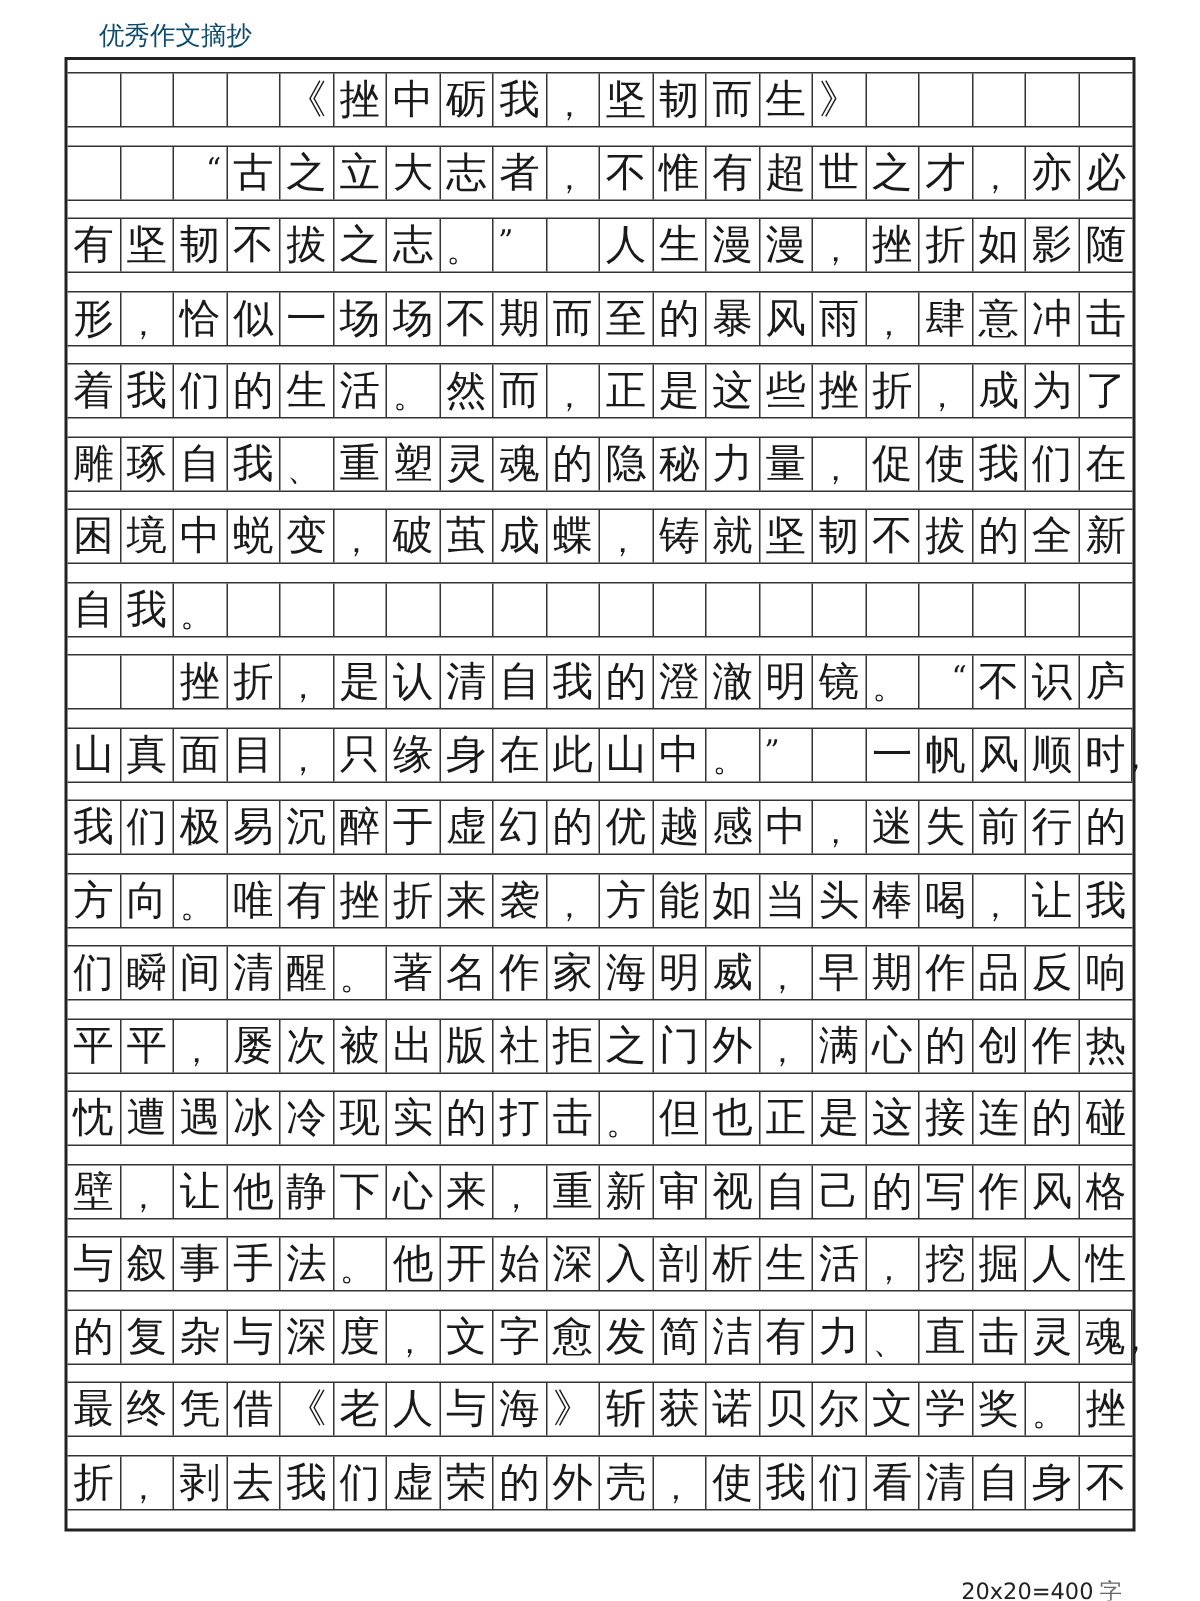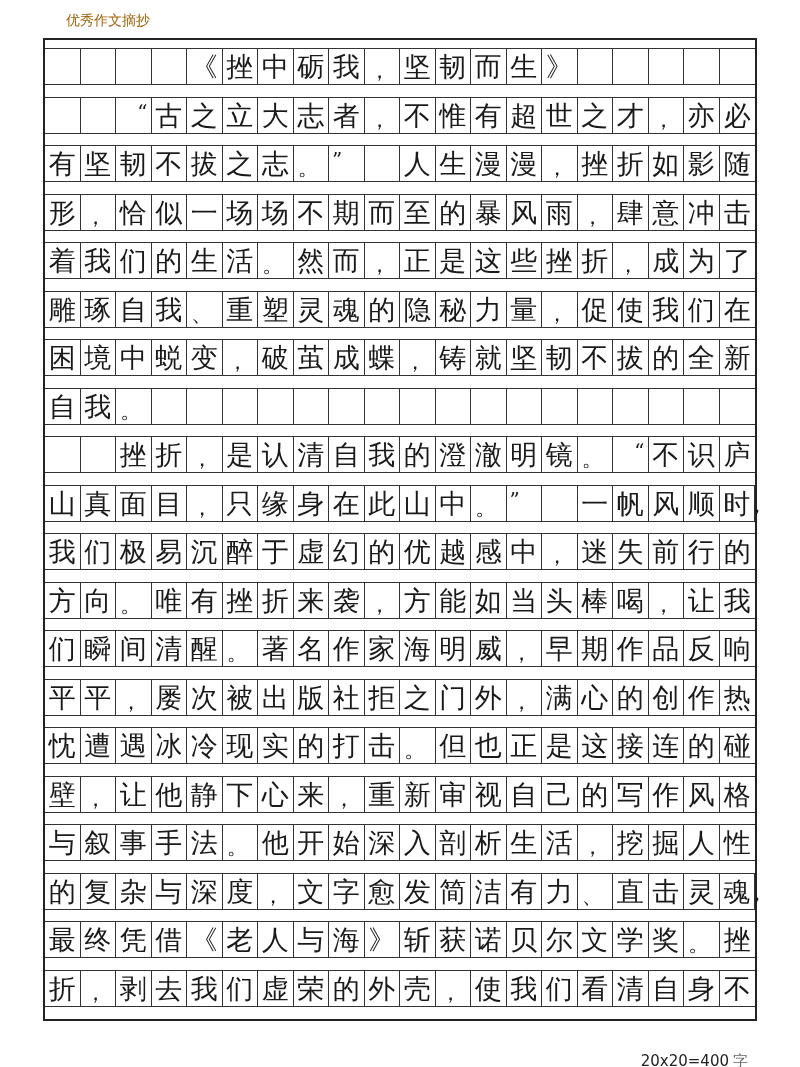--- a/index.html
+++ b/index.html
@@ -1,18 +1,18 @@
 <!DOCTYPE html>
 <html><head>
 <meta charset="utf-8">
 <style>
   html, body { margin:0; padding:0; background:#ffffff; }
   body { width:800px; height:1067px; position:relative; overflow:hidden;
          font-family: "DejaVu Serif", "Liberation Serif", serif; color:#111; }
-  .header-title { position:absolute; left:66px; top:12px; font-size:14px; color:#a16207;
+  .header-title { position:absolute; left:66px; top:12px; font-size:17px; color:#0c4a6e;
          font-family: Liberation Mono, monospace; letter-spacing:0px; }
   .sheet { position:absolute; left:43px; top:38px; width:714px; height:983px;
          border:2px solid #222; box-sizing:border-box; }
   .grid-row { position:absolute; left:0; width:710px; height:37px;
          border-top:1.5px solid #333; border-bottom:1.5px solid #333; box-sizing:border-box;
          display:flex; }
   .cell { width:35.5px; height:100%; box-sizing:border-box; border-right:1.2px solid #333;
          display:flex; align-items:center; justify-content:center;
          font-size:27px; line-height:1; color:#1a1a1a; position:relative; }
   .cell:last-child { border-right:none; }

